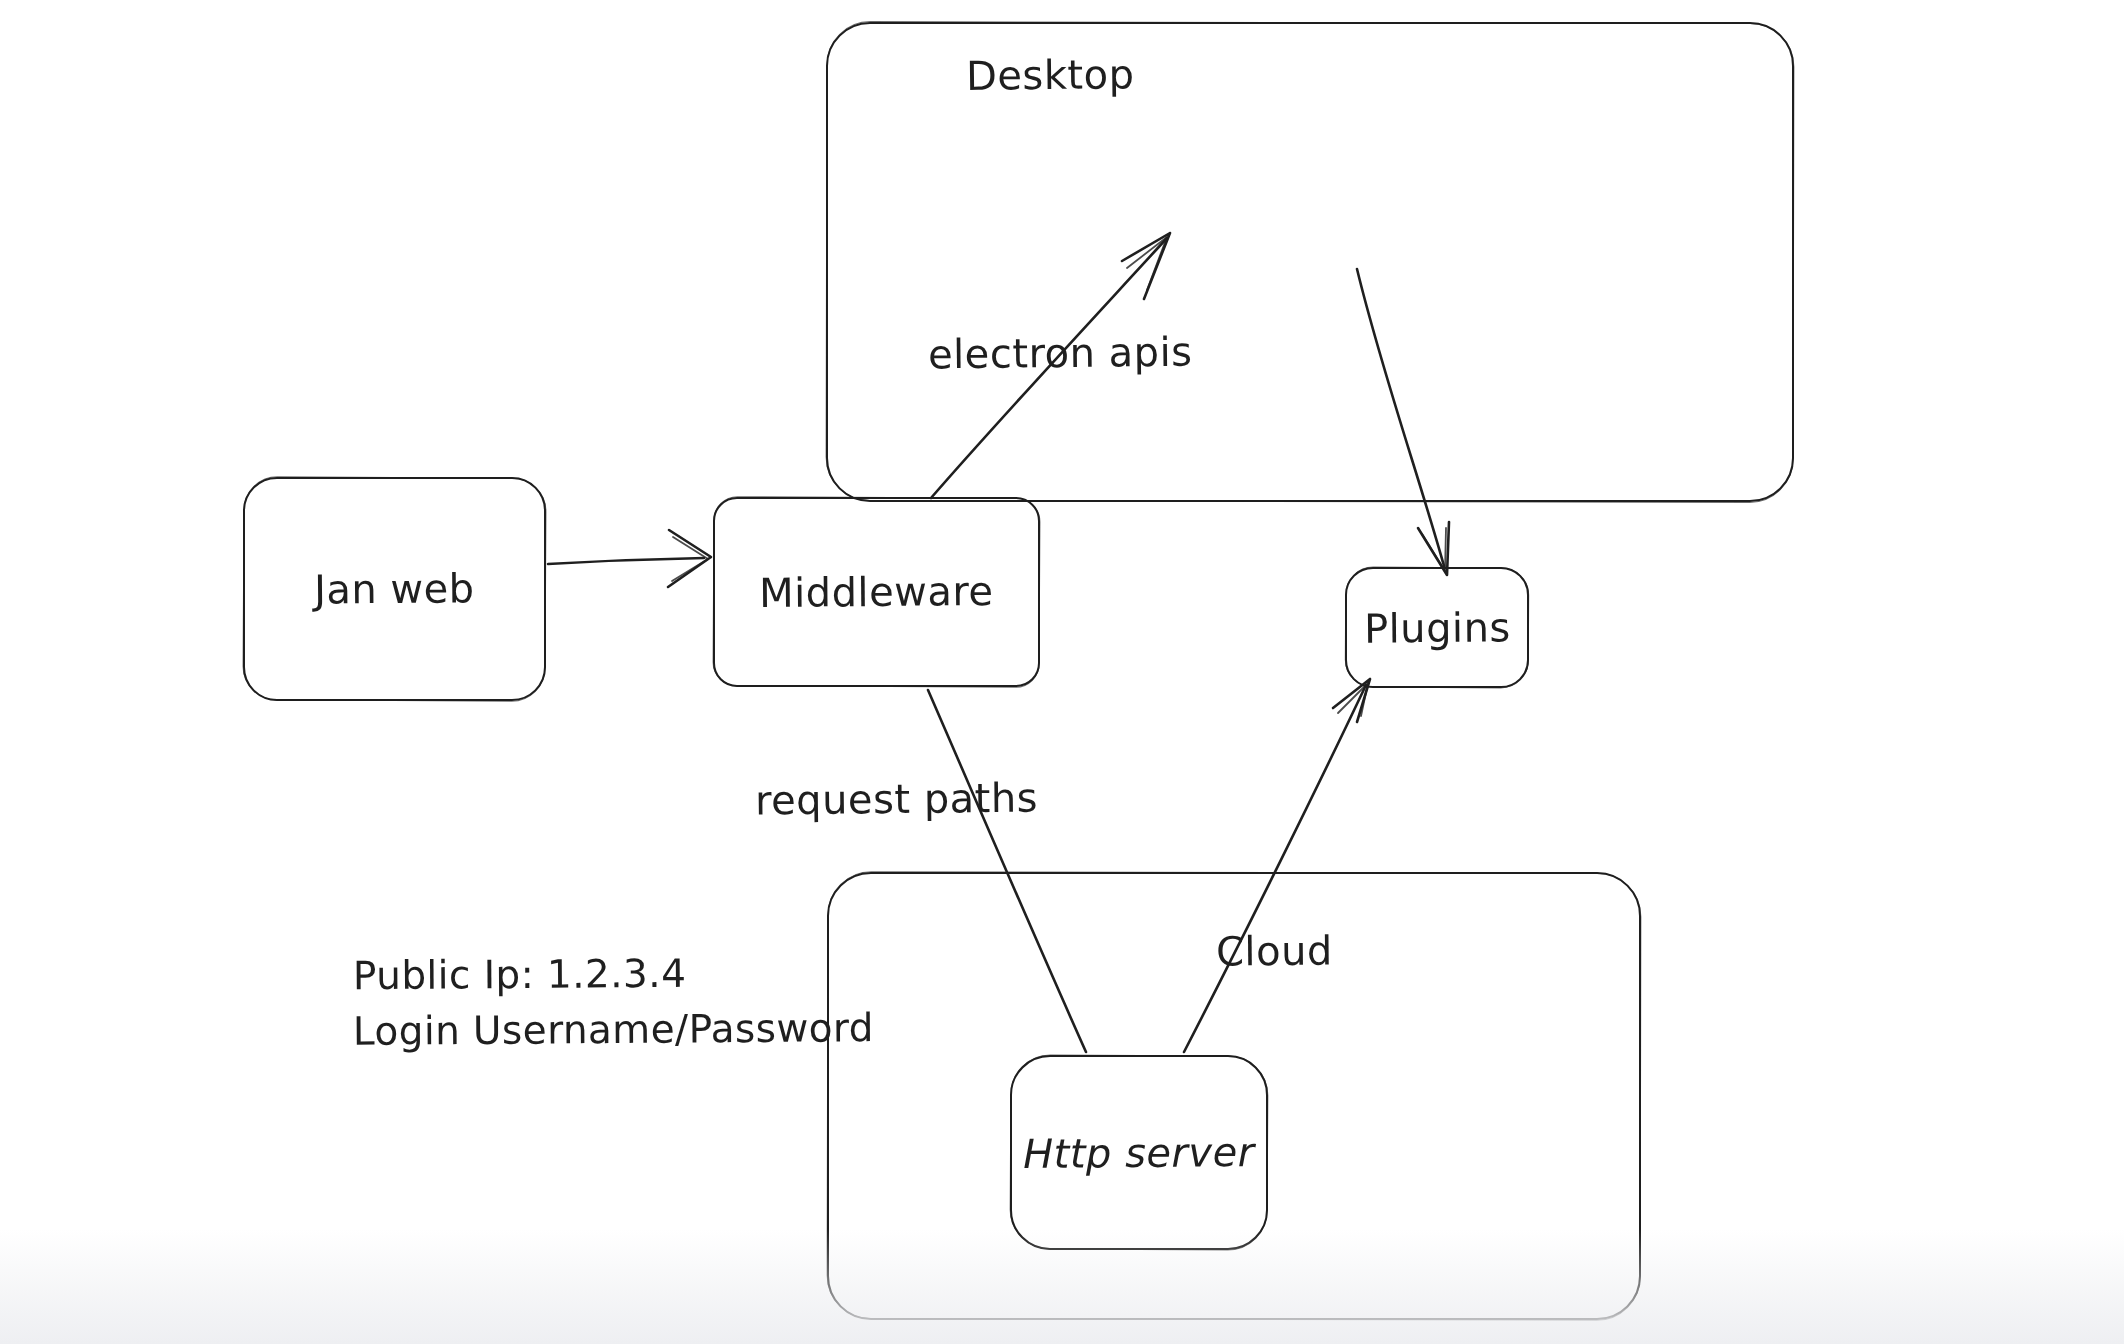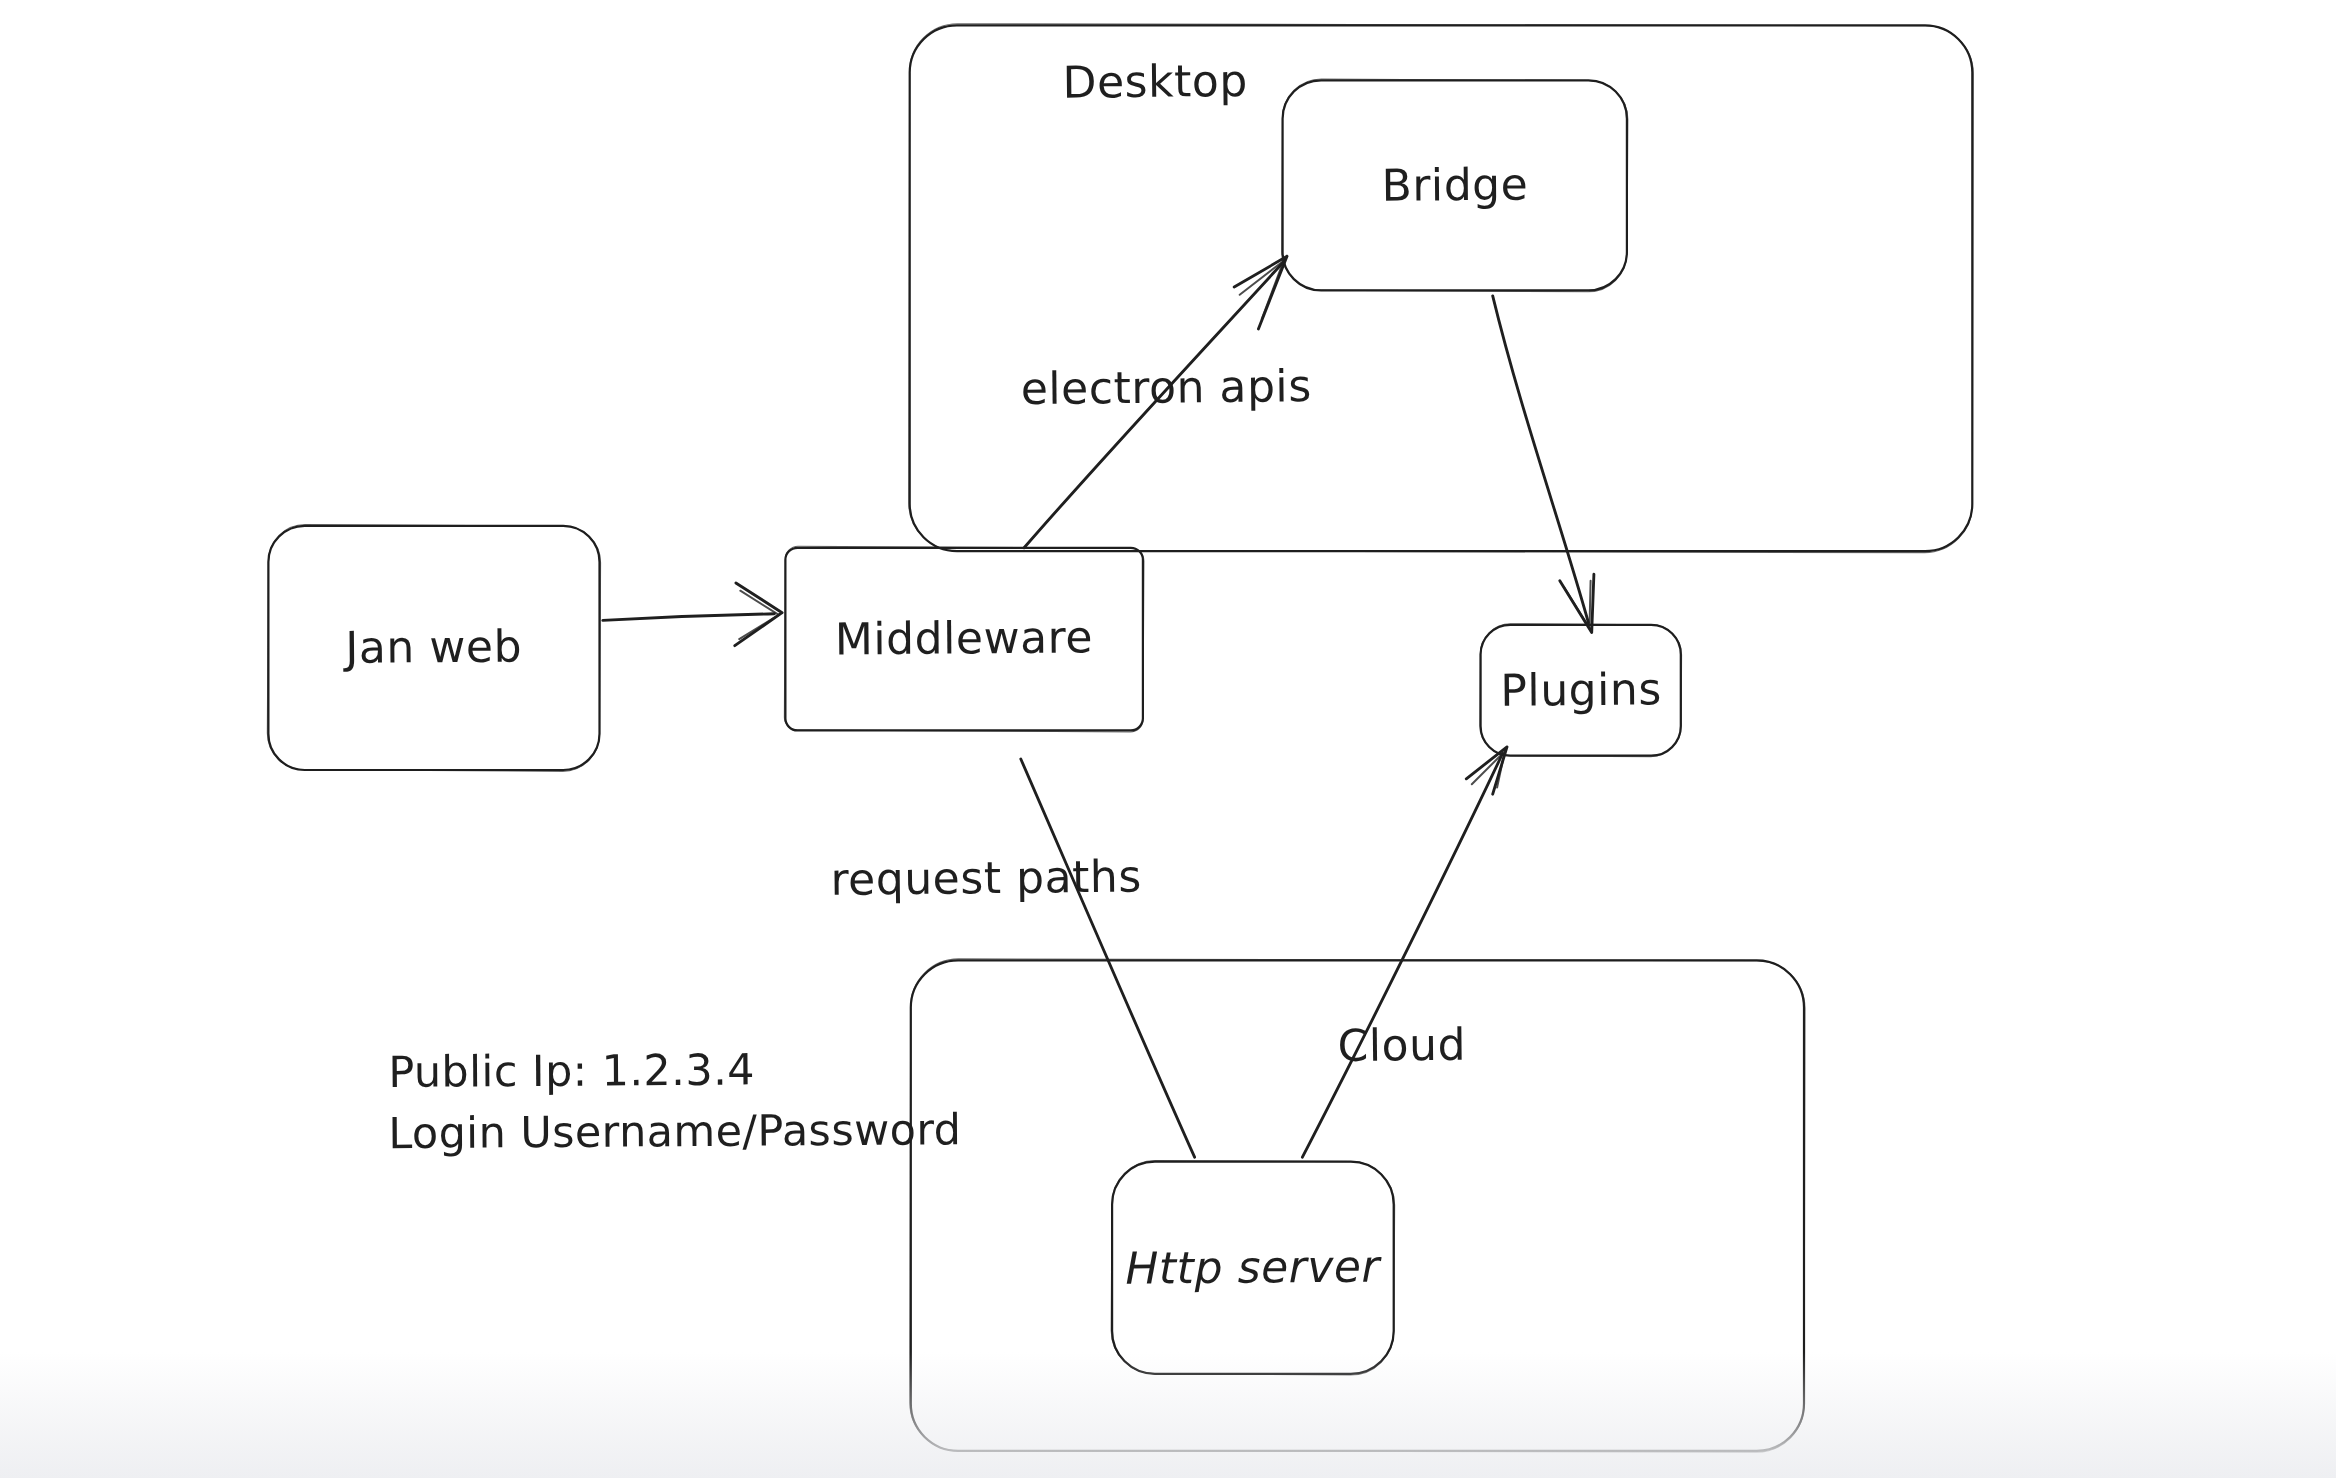--- a/index.html
+++ b/index.html
@@ -26,21 +26,21 @@
   }
   .container-node::after{transform:rotate(.12deg);}
   .node-label{
     font-size:40px;letter-spacing:.5px;white-space:nowrap;
     transform:rotate(-.5deg);
   }
   #desktop-box {left:826px; top:22px;  width:968px;height:480px;border-radius:44px;}
   #cloud-box   {left:827px; top:872px; width:814px;height:448px;border-radius:44px;}
   #bridge-box  {left:1165px;top:72px;  width:315px;height:193px;border-radius:36px;}
   #janweb-box  {left:243px; top:477px; width:303px;height:224px;border-radius:34px;}
-  #middleware-box{left:713px;top:497px;width:327px;height:168px;border-radius:12px;}
+  #middleware-box{left:713px;top:497px;width:327px;height:190px;border-radius:24px;}
   #plugins-box {left:1345px;top:567px; width:184px;height:121px;border-radius:28px;}
   #httpserver-box{left:1010px;top:1055px;width:258px;height:195px;border-radius:40px;font-style:italic;}
 
   
   .free-label{
     position:absolute;font-size:40px;letter-spacing:.5px;white-space:nowrap;
     transform:rotate(-.6deg);
   }
   #desktop-label {left:966px; top:52px;}
   #cloud-label   {left:1216px;top:928px;}
@@ -83,23 +83,20 @@
     <path d="M 1447 575 L 1418 528 M 1447 575 L 1449 522"></path>
     <path class="echo" d="M 1445 571 L 1422 534 M 1445 571 L 1446 528"></path>
 
     <path d="M 928 690 C 978 805 1038 945 1086 1052"></path>
 
     <path d="M 1184 1052 C 1243 938 1322 778 1366 685"></path>
     <path d="M 1370 679 L 1333 708 M 1370 679 L 1357 722"></path>
     <path class="echo" d="M 1368 683 L 1338 713 M 1368 683 L 1361 716"></path>
   </svg>
 
-  <div class="node" id="bridge-box">
-    <span class="node-label">Bridge</span>
-  </div>
   <div class="node" id="janweb-box">
     <span class="node-label">Jan web</span>
   </div>
   <div class="node" id="middleware-box">
     <span class="node-label">Middleware</span>
   </div>
   <div class="node" id="plugins-box">
     <span class="node-label">Plugins</span>
   </div>
   <div class="node" id="httpserver-box">

